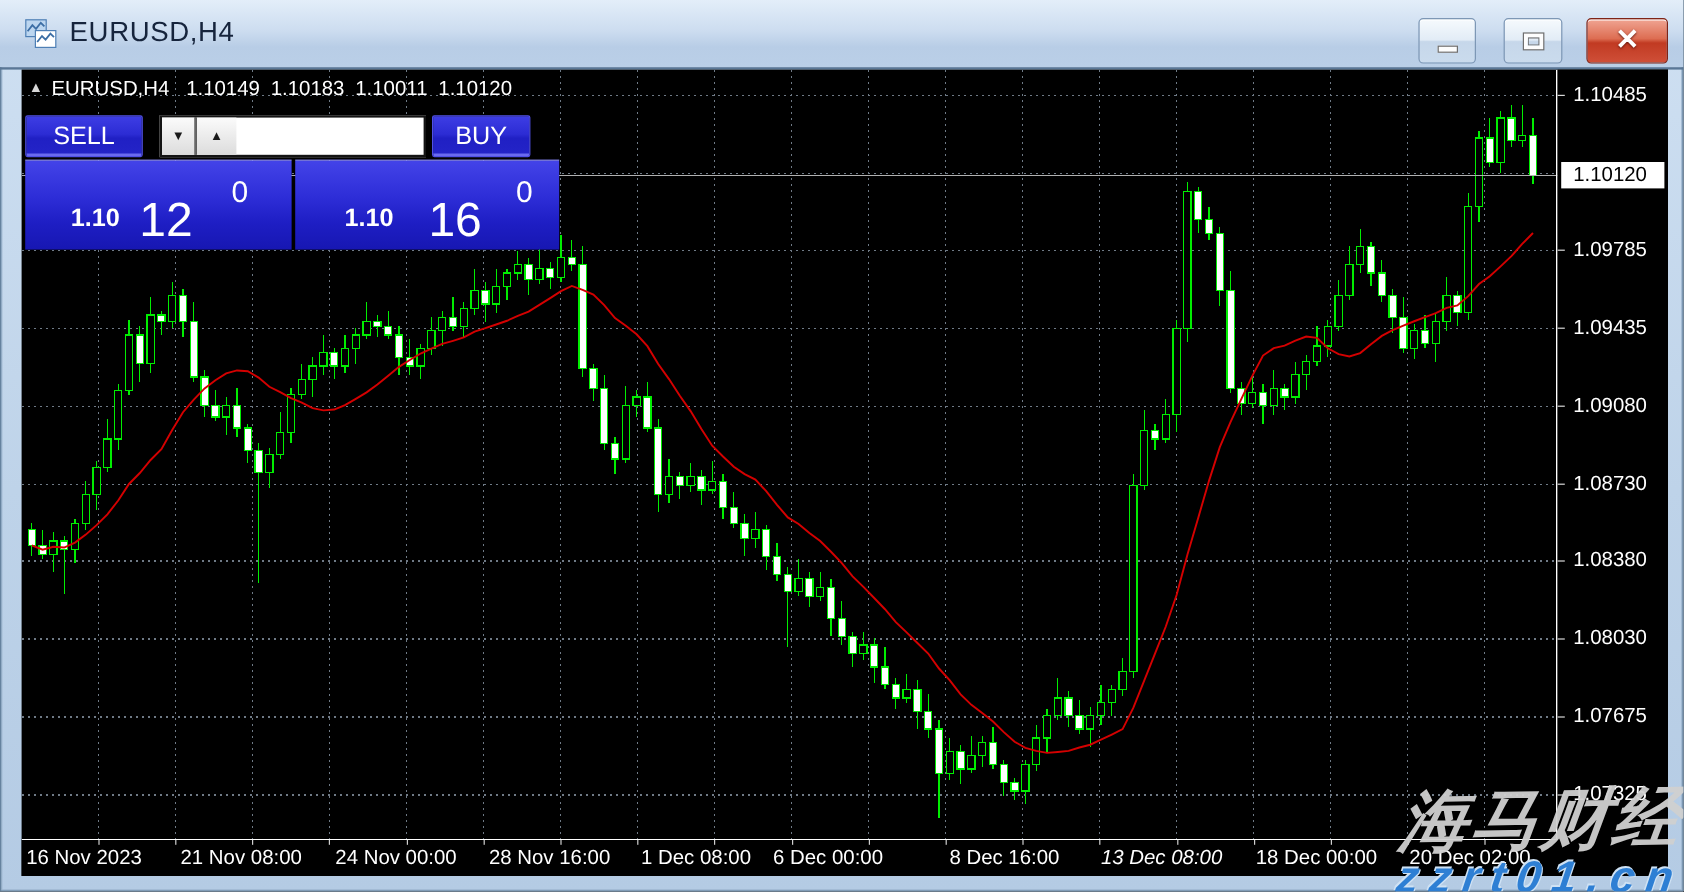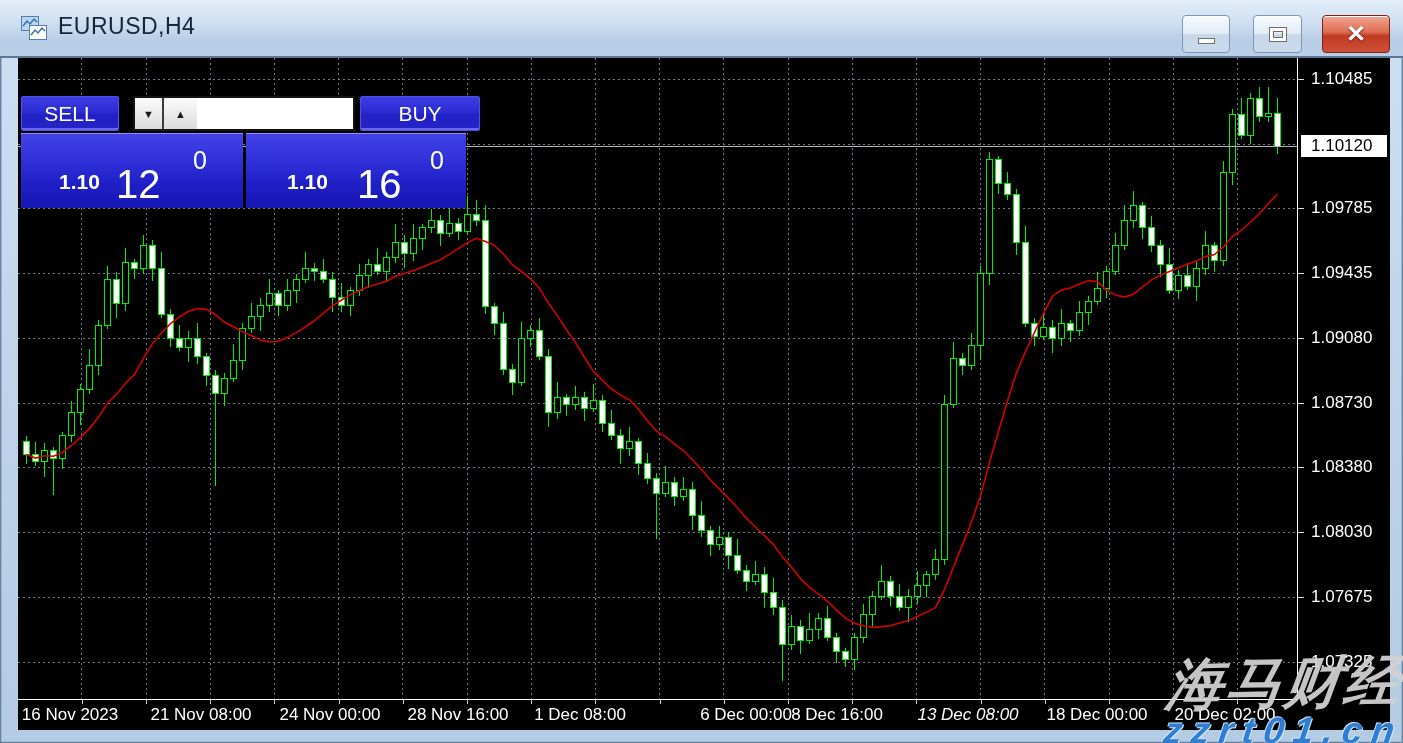--- a/index.html
+++ b/index.html
@@ -37,21 +37,21 @@
   .ohlc .tri{color:#d8d8d8;font-size:12px;margin-right:7px;vertical-align:2px;}
   .ohlc span.v{margin-right:9px;}
   .ohlc span.sym{margin-right:14px;}
   
   .trade-panel{position:absolute;left:21px;top:38px;width:445px;height:113px;z-index:6;}
   .tp-btn{position:absolute;top:0;height:35px;border:1px solid #5050e8;border-radius:2px;
     background:linear-gradient(180deg,#3d3de4 0%,#2c2cd4 45%,#2020c4 55%,#2424c8 100%);
     color:#fff;font-size:21px;font-family:"Liberation Sans",sans-serif;
     box-shadow:inset 0 -2px 0 #6a6af0;cursor:pointer;}
   .tp-sell{left:0;width:98px;text-align:center;}
-  .tp-buy{left:339px;width:120px;}
+  .tp-buy{left:339px;width:82px;}
   .spin{position:absolute;left:112px;top:0;width:222px;height:35px;border:2px solid #141414;
     display:flex;background:#fff;}
   .sp-btn{width:28px;border:none;background:linear-gradient(180deg,#fbfbfb,#dcdcdc);
     color:#1a1a1a;font-size:11px;padding:0;cursor:pointer;}
   .sp-btn.dn{border-right:1px solid #3a3a3a;}
   .sp-btn.up{width:34px;border-left:1px solid #3a3a3a;}
   .vol{flex:1;border:none;outline:none;font-size:21px;color:#000;text-align:right;
     padding-right:7px;font-family:"Liberation Sans",sans-serif;min-width:0;}
   .quote{position:absolute;top:37px;height:75px;
     background:linear-gradient(180deg,#4343e8 0%,#2e2ed8 40%,#1e1ec4 70%,#1717b2 100%);
@@ -419,20 +419,23 @@
         <line x1="1250.5" y1="29.30221518987453" x2="1250.5" y2="64.35601265822912" stroke="#00ee00" stroke-width="1" shape-rendering="crispEdges"></line>
         <rect x="1247.5" y="55.131329113926355" width="6" height="3.6898734177211097" fill="#000000" stroke="#00ee00" stroke-width="1" shape-rendering="crispEdges"></rect>
         <line x1="1259.5" y1="40.371835443041945" x2="1259.5" y2="95.7199367088626" stroke="#00ee00" stroke-width="1" shape-rendering="crispEdges"></line>
         <rect x="1256.5" y="55.131329113926355" width="6" height="33.20886075949403" fill="#ffffff" stroke="#00ee00" stroke-width="1" shape-rendering="crispEdges"></rect>
         <polyline points="8.5,396.4 17.5,400.1 26.5,397.7 35.5,398.3 44.5,394.2 53.5,387.5 62.5,379.6 71.5,370.6 80.5,359.1 89.5,345.3 98.5,336.2 107.5,325.3 116.5,316.4 125.5,300.4 134.5,285.5 143.5,275.0 152.5,265.7 161.5,258.9 170.5,253.2 179.5,250.7 188.5,251.4 197.5,256.7 206.5,264.3 215.5,268.7 224.5,273.8 233.5,277.5 242.5,282.1 251.5,284.0 260.5,283.3 269.5,279.6 278.5,274.4 287.5,269.0 296.5,262.5 305.5,255.1 314.5,247.7 323.5,242.0 332.5,236.6 341.5,232.5 350.5,228.6 359.5,226.0 368.5,223.2 377.5,218.3 386.5,215.5 395.5,212.4 404.5,209.3 413.5,205.3 422.5,201.7 431.5,196.1 440.5,190.4 449.5,184.6 458.5,180.3 467.5,183.6 476.5,187.5 485.5,196.2 494.5,207.0 503.5,213.5 512.5,220.6 521.5,230.5 530.5,245.3 539.5,257.9 548.5,271.8 557.5,284.6 566.5,299.5 575.5,313.4 584.5,322.4 593.5,331.0 602.5,337.1 611.5,341.7 620.5,351.3 629.5,362.7 638.5,373.2 647.5,378.6 656.5,386.2 665.5,392.8 674.5,401.8 683.5,411.2 692.5,422.3 701.5,431.1 710.5,440.3 719.5,449.7 728.5,460.4 737.5,469.0 746.5,477.8 755.5,486.6 764.5,499.1 773.5,509.0 782.5,520.6 791.5,529.4 800.5,536.2 809.5,543.3 818.5,552.1 827.5,560.1 836.5,565.2 845.5,567.7 854.5,569.4 863.5,568.6 872.5,567.7 881.5,564.9 890.5,562.6 899.5,558.4 908.5,554.1 917.5,549.6 926.5,531.7 935.5,509.1 944.5,486.6 953.5,464.1 962.5,437.9 971.5,404.3 980.5,373.6 989.5,342.7 998.5,314.6 1007.5,293.6 1016.5,274.4 1025.5,255.4 1034.5,238.3 1043.5,232.1 1052.5,230.0 1061.5,225.9 1070.5,222.5 1079.5,223.6 1088.5,232.2 1097.5,237.1 1106.5,239.1 1115.5,236.2 1124.5,228.8 1133.5,221.9 1142.5,217.1 1151.5,213.4 1160.5,209.7 1169.5,206.3 1178.5,202.9 1187.5,198.6 1196.5,196.5 1205.5,188.8 1214.5,178.7 1223.5,172.2 1232.5,164.0 1241.5,155.5 1250.5,145.2 1259.5,136.2" fill="none" stroke="#d40000" stroke-width="1.6"></polyline>
         <line x1="0" y1="88.5" x2="1280" y2="88.5" stroke="#b0b0b0" stroke-width="1" shape-rendering="crispEdges"></line>
         <line x1="1279.5" y1="0" x2="1279.5" y2="642" stroke="#ffffff" stroke-width="1" shape-rendering="crispEdges"></line>
         <line x1="0" y1="641.5" x2="1280" y2="641.5" stroke="#ffffff" stroke-width="1" shape-rendering="crispEdges"></line>
       </svg>
 
+    <div class="ohlc">
+      <span class="tri">▲</span><span class="v sym">EURUSD,H4</span><span class="v">1.10149</span><span class="v">1.10183</span><span class="v">1.10011</span><span class="v">1.10120</span>
+    </div>
 
     <div class="trade-panel">
       <button class="tp-btn tp-sell">SELL</button>
       <div class="spin">
         <button class="sp-btn dn"><span>▼</span></button>
         <button class="sp-btn up"><span>▲</span></button>
       </div>
       <button class="tp-btn tp-buy">BUY</button>
       <div class="quote sellq">
         <span class="q-big">1.10</span>
@@ -485,21 +488,21 @@
         <div class="ttick" style="left: 963px;"></div>
         <div class="ttick" style="left: 1027px;"></div>
         <div class="ttick" style="left: 1091px;"></div>
         <div class="ttick" style="left: 1155px;"></div>
         <div class="ttick" style="left: 1219px;"></div>
         <div class="tlabel" style="left: 52px;">16 Nov 2023</div>
         <div class="tlabel" style="left: 183px;">21 Nov 08:00</div>
         <div class="tlabel" style="left: 312px;">24 Nov 00:00</div>
         <div class="tlabel" style="left: 440px;">28 Nov 16:00</div>
         <div class="tlabel" style="left: 562px;">1 Dec 08:00</div>
-        <div class="tlabel" style="left: 728px;">6 Dec 00:00</div>
+        <div class="tlabel" style="left: 672px;">6 Dec 00:00</div>
         <div class="tlabel" style="left: 819px;">8 Dec 16:00</div>
         <div class="tlabel" style="left: 950px; font-style: italic;">13 Dec 08:00</div>
         <div class="tlabel" style="left: 1079px;">18 Dec 00:00</div>
         <div class="tlabel" style="left: 1207px;">20 Dec 02:00</div>
       </div>
 
     <div class="wm-cn">海马财经</div>
     <div class="wm-url">zzrt01.cn</div>
   </div>
 </div>

